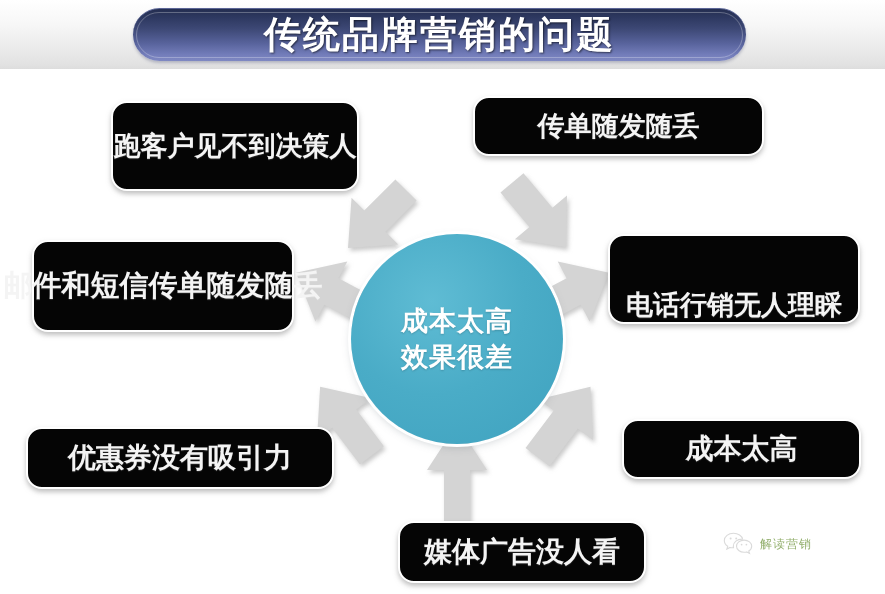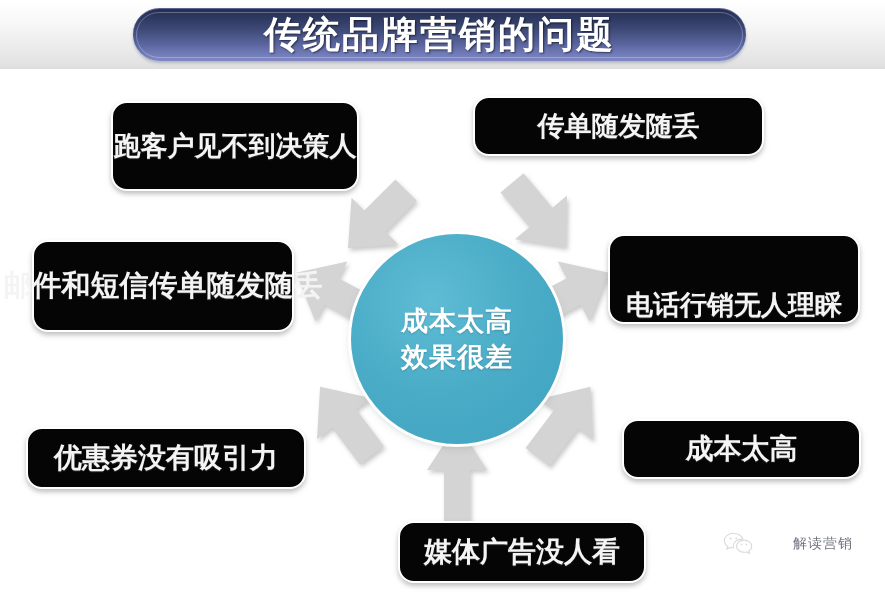--- a/index.html
+++ b/index.html
@@ -149,48 +149,47 @@
 
   #box-1 { left: 473px; top: 96px;   width: 291px; height: 60px;  }
   #box-1 .label-line { font-size: 27px; }
 
   #box-2 { left: 32px;  top: 240px;  width: 262px; height: 92px;  }
   #box-2 .label-line { font-size: 29px; }
 
   #box-3 { left: 608px; top: 234px;  width: 252px; height: 90px; align-items: flex-end;  }
   #box-3 .label-line { font-size: 27px; }
 
-  #box-4 { left: 26px;  top: 427px;  width: 280px; height: 62px;  }
+  #box-4 { left: 26px;  top: 427px;  width: 308px; height: 62px;  }
   #box-4 .label-line { font-size: 28px; }
 
   #box-5 { left: 622px; top: 419px;  width: 239px; height: 60px;  }
   #box-5 .label-line { font-size: 28px; }
 
   #box-6 { left: 398px; top: 521px;  width: 248px; height: 62px;  }
   #box-6 .label-line { font-size: 28px; }
 
   
   .watermark {
     position: absolute;
     left: 723px;
     top: 531px;
     display: flex;
     align-items: center;
     gap: 7px;
     z-index: 50;
     opacity: 0.62;
   }
   .watermark-text {
-    color: #0f172a;
-    font-size: 14px;
+    color: #4d7c0f;
+    font-size: 12px;
     font-weight: 400;
     font-family: "DejaVu Serif", "Liberation Serif", serif;
     letter-spacing: 1px;
     white-space: nowrap;
-    margin-left: 33px;
   }
   .wechat-icon { display: block; }
 </style>
 </head>
 <body>
 
 <div id="slide">
 
   <div class="header-band"></div>
   <div class="header-band-edge"></div>

